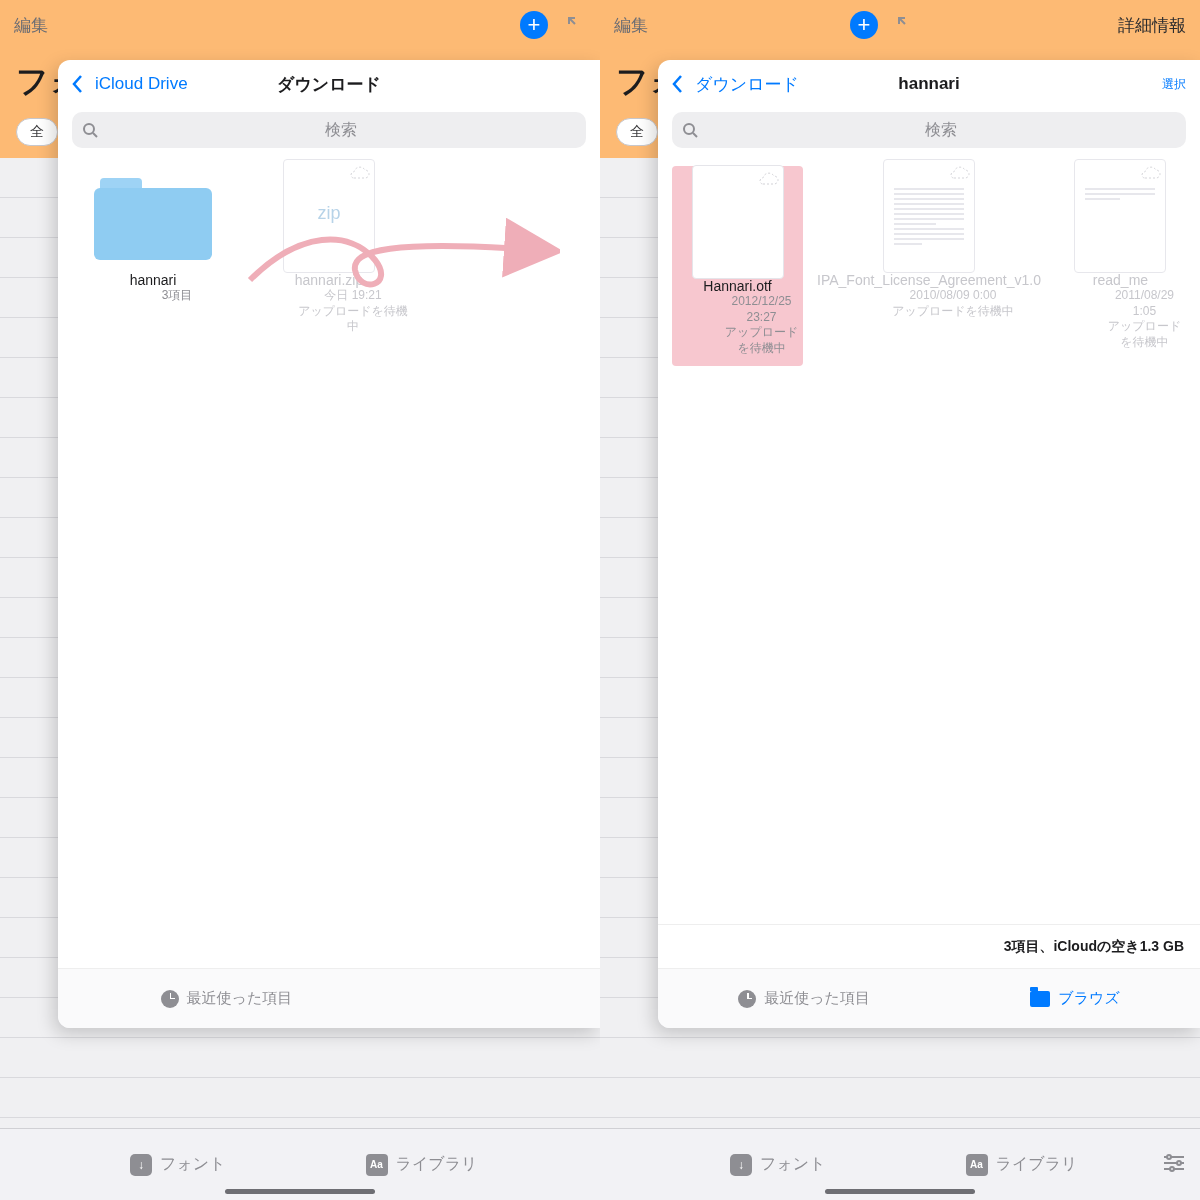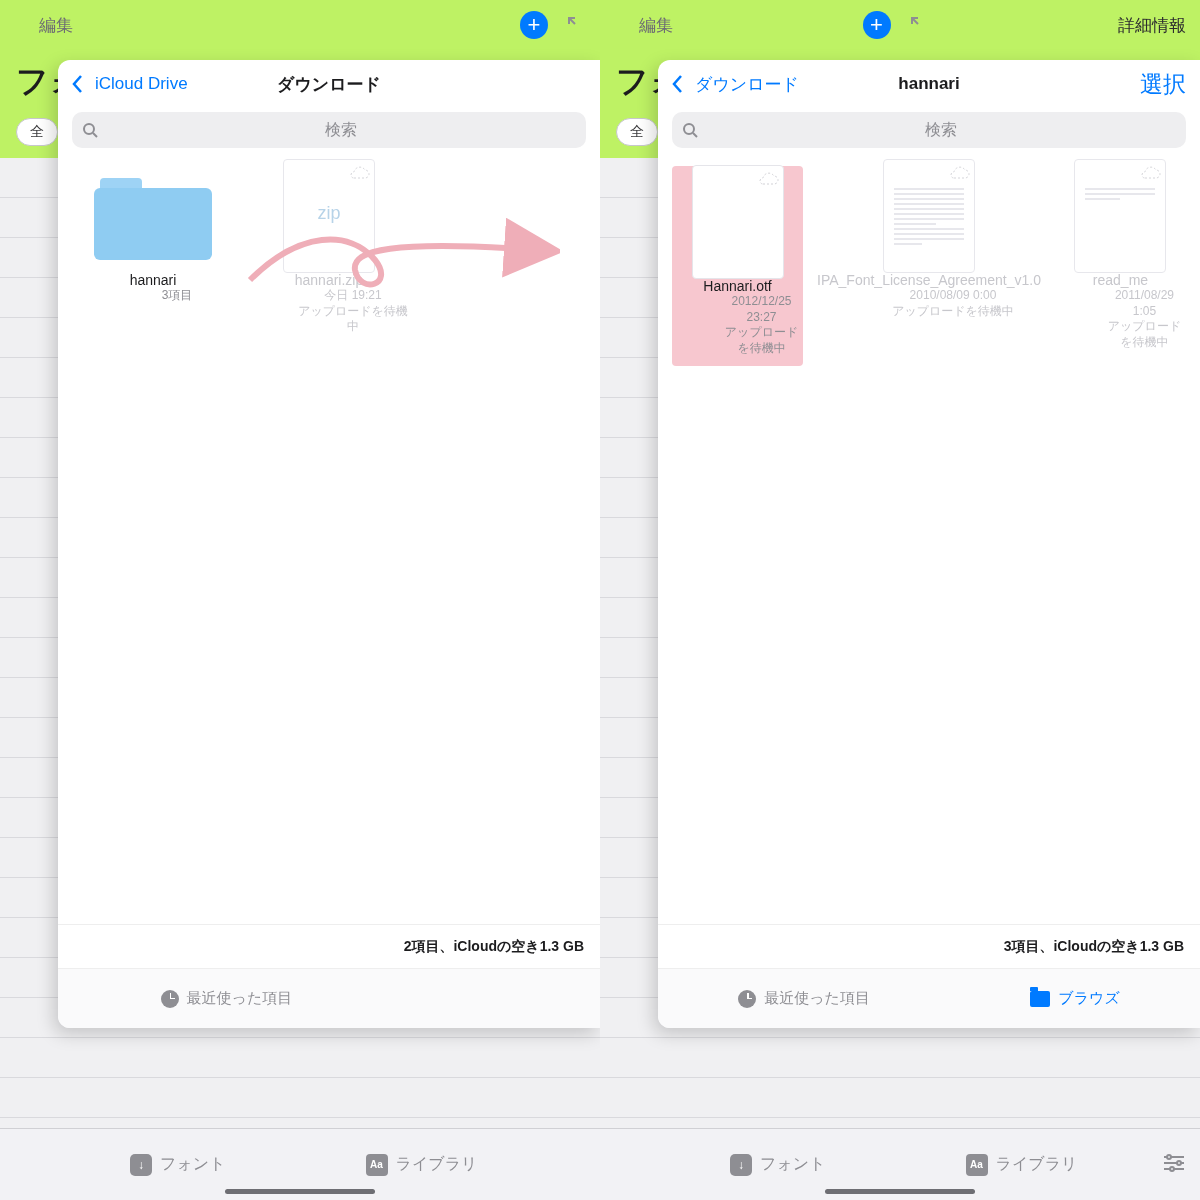--- a/index.html
+++ b/index.html
@@ -1,18 +1,18 @@
 <!DOCTYPE html>
 <html><head>
 <meta charset="utf-8">
 <style>
   * { box-sizing: border-box; margin: 0; padding: 0; font-family: -apple-system, "Hiragino Sans", sans-serif; }
   body { width: 1200px; height: 1200px; background: #e8e8ea; overflow: hidden; position: relative; }
   .screens { display: flex; width: 1200px; height: 1200px; }
-  .screen { flex: 1; position: relative; background: #bef264; display: flex; flex-direction: column; padding-left: 25px; }
+  .screen { flex: 1; position: relative; background: #fdba74; display: flex; flex-direction: column; }
   .topbar { height: 50px; display: flex; align-items: center; padding: 0 14px; position: relative; }
   .topbar .edit { color: #6e6e73; font-size: 17px; }
   .topbar .plus { width: 28px; height: 28px; border-radius: 50%; background: #007aff; display: flex; align-items: center; justify-content: center; color: #fff; font-size: 22px; margin-left: auto; }
   .topbar .expand { margin-left: 18px; color: #8e8e93; display:flex; align-items:center; }
   .topbar .details { margin-left: auto; font-size: 17px; font-weight: 400; color:#2c2c2e; }
   .bg-heading { position: absolute; top: 60px; left: 16px; font-size: 32px; font-weight: 700; color: #1c1c1e; }
   .bg-chip { position: absolute; top: 118px; left: 16px; border: 1px solid #c7c7cc; border-radius: 14px; padding: 4px 10px; font-size: 14px; color:#3a3a3c; min-width: 42px; text-align:center; background:#fff; }
   .ruled { position: absolute; top: 158px; left: 0; right: 0; bottom: 72px; background:
     repeating-linear-gradient(#f0f0f2, #f0f0f2 39px, #d9d9dd 39px, #d9d9dd 40px);
   }
@@ -23,21 +23,21 @@
   .ba-item.lib .ico2::after{content:"Aa"; position:absolute; inset:0; display:flex; align-items:center; justify-content:center; color:#fff; font-size:10px; font-weight:700;}
   .ba-sliders { margin-left:auto; margin-right:14px; color:#8e8e93;}
   .home-ind { position:absolute; bottom:6px; left:50%; transform:translateX(-50%); width:150px; height:5px; background:#6e6e73; border-radius:3px;}
 
   .sheet { position:absolute; top:60px; left:58px; right:0; bottom:172px; background:#fff; border-radius:12px 0 0 12px; box-shadow: -4px 6px 18px rgba(0,0,0,0.18); display:flex; flex-direction:column; overflow:hidden;}
   .screen.left .sheet { left:58px; right:0; }
   .screen.right .sheet { left:58px; right:0; }
   .sheet-header { height:48px; display:flex; align-items:center; padding:0 14px; position:relative;}
   .sheet-header .back { display:flex; align-items:center; color:#007aff; font-size:17px; gap:11px; cursor:pointer;}
   .sheet-header .title { position:absolute; left:0; right:0; text-align:center; font-size:17px; font-weight:600; color:#1c1c1e; pointer-events:none;}
-  .sheet-header .sel { margin-left:auto; color:#007aff; font-size:23px;}
+  .sheet-header .sel { margin-left:auto; color:#007aff; font-size:12px;}
   .searchbar { margin: 4px 14px 10px; background:#eeeef0; border-radius:10px; height:36px; display:flex; align-items:center; padding:0 10px; color:#8e8e93;}
   .searchbar input { border:none; outline:none; background:transparent; flex:1; font-size:16px; color:#1c1c1e; margin-left:8px;text-align:center;}
   .searchbar input::placeholder { color:#8e8e93;}
   .grid { flex:1; padding: 8px 14px; display:grid; grid-template-columns: repeat(3, 1fr); grid-auto-rows: min-content; gap: 10px 14px; align-content:start;}
   .item { display:flex; flex-direction:column; align-items:center; }
   .item .thumb { width:120px; height:100px; display:flex; align-items:center; justify-content:center; margin-bottom:6px; position:relative;}
   .item .name { font-size:14px; color:#1c1c1e; text-align:center; }
   .item .sub  { font-size:12px; color:#8e8e93; text-align:center; line-height:1.3;margin-left:48px;}
   .item.faded .name, .item.faded .sub { color:#c7c7cc; }
   .folder { width:118px; height:88px; position:relative;}
@@ -122,21 +122,20 @@
                   </svg>
               </span>
             </div>
             <span class="ziptxt">zip</span>
           </div>
           <div class="name">hannari.zip</div>
           <div class="sub">今日 19:21</div>
           <div class="sub">アップロードを待機中</div>
         </div>
       </div>
-      <div class="footer-status">2項目、iCloudの空き1.3 GB</div>
       <div class="sheet-tabbar">
         <div class="stab inactive">
           <span class="clock"></span>
           <span>最近使った項目</span>
         </div>
         <div class="stab active" style="visibility:hidden"></div>
       </div>
     </div>
 
     <div class="bottom-app">

